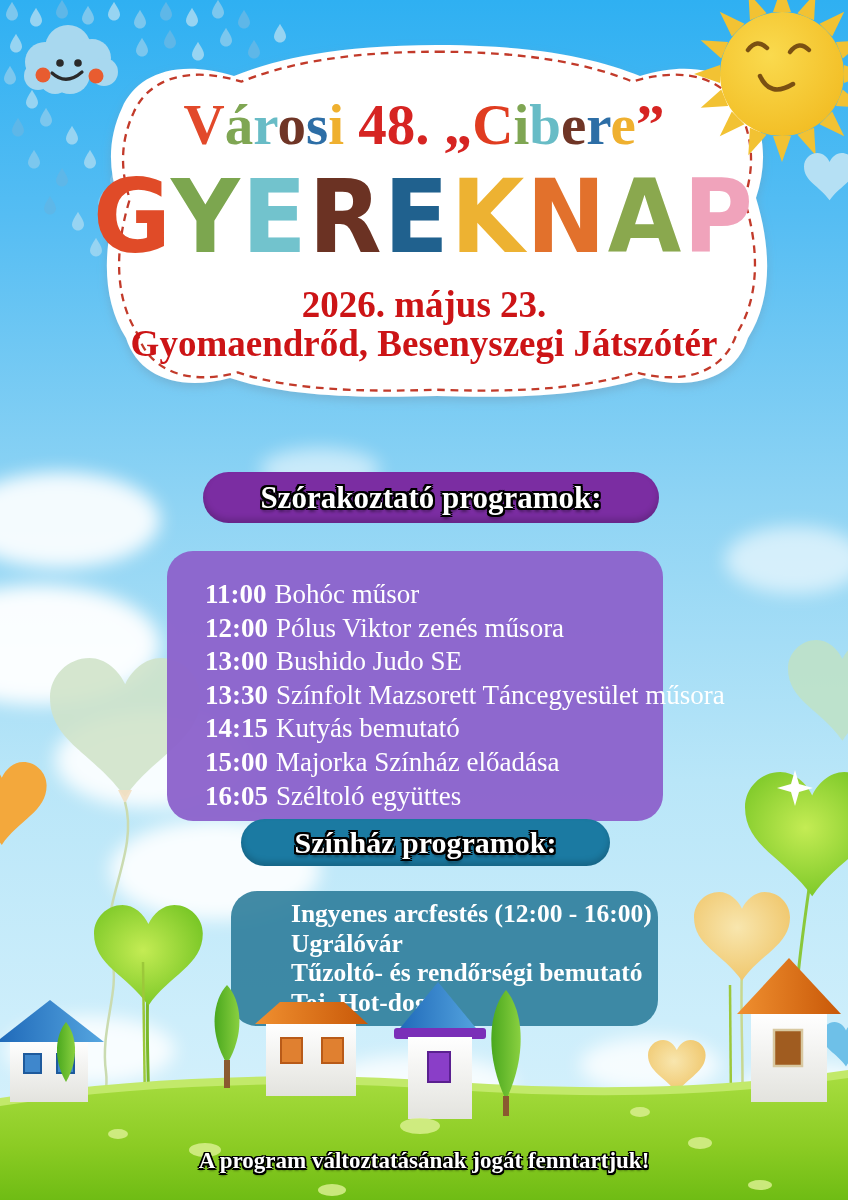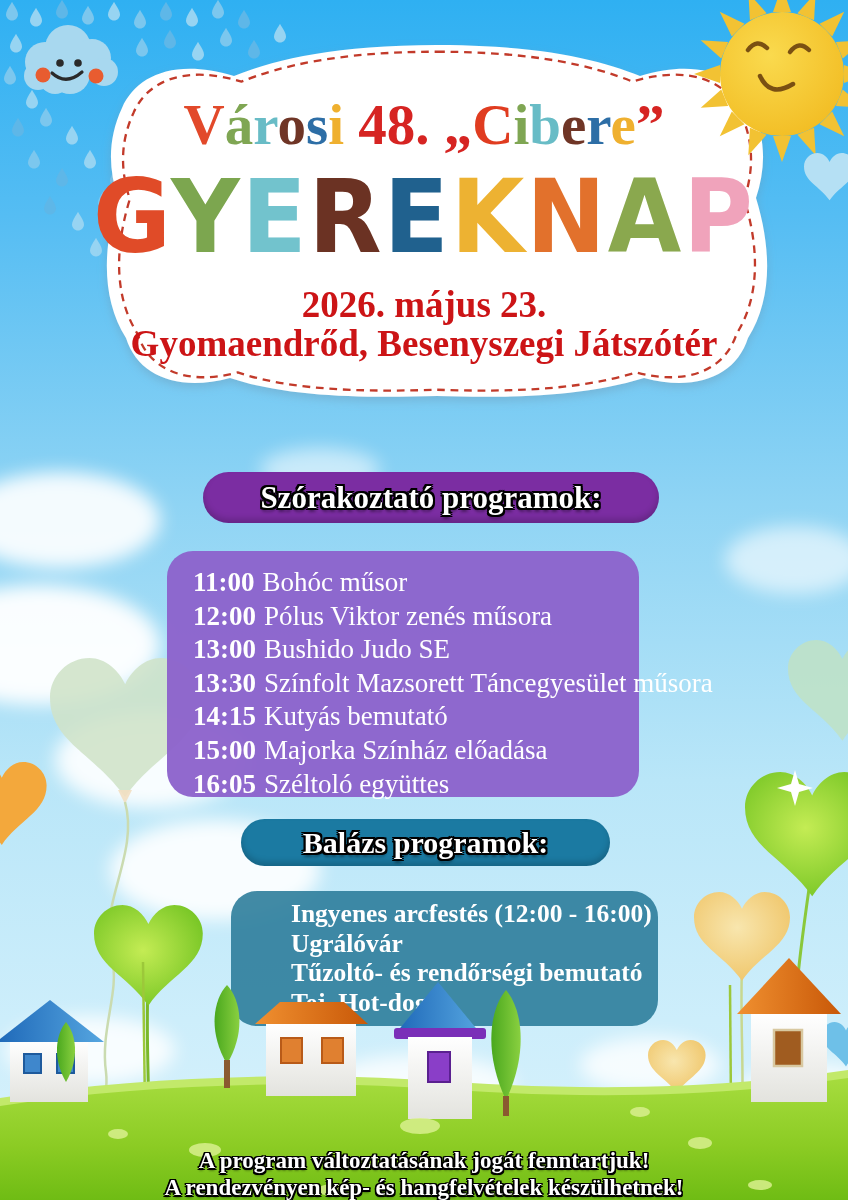--- a/index.html
+++ b/index.html
@@ -22,21 +22,21 @@
   .patron-line{top:416px;font-weight:bold;font-size:29px;color:#fff;}
   .ol2{text-shadow:-2px -2px 0 #000,0 -2px 0 #000,2px -2px 0 #000,-2px 0 0 #000,2px 0 0 #000,-2px 2px 0 #000,0 2px 0 #000,2px 2px 0 #000,0 4px 3px rgba(0,0,0,.4);}
   .ol1{text-shadow:-1.5px -1.5px 0 #000,0 -1.5px 0 #000,1.5px -1.5px 0 #000,-1.5px 0 0 #000,1.5px 0 0 #000,-1.5px 1.5px 0 #000,0 1.5px 0 #000,1.5px 1.5px 0 #000,0 3px 2px rgba(0,0,0,.35);}
   .pill{
     position:absolute;z-index:2;display:flex;align-items:center;justify-content:center;
     color:#fff;font-weight:bold;border-radius:28px;box-shadow:inset 0 -4px 6px rgba(0,0,0,.18);
   }
   .pill-entertainment{left:203px;top:472px;width:456px;height:51px;font-size:31px;background:#7b2da2;}
   .pill-side{left:241px;top:819px;width:369px;height:47px;font-size:30px;background:#1b7aa2;}
   .box{position:absolute;z-index:2;color:#fff;border-radius:26px;}
-  .box-entertainment{left:167px;top:551px;width:464px;height:238px;background:rgba(141,99,204,.96);padding:4px;}
+  .box-entertainment{left:167px;top:551px;width:464px;height:238px;background:rgba(141,99,204,.96);padding:16px;}
   .box-side{left:231px;top:891px;width:388px;height:135px;background:rgba(45,125,155,.9);padding-left:39px;}
   .prog-list{padding:11px 0 0 22px;font-size:27px;line-height:33.6px;white-space:nowrap;}
   .prog-row .t{font-weight:bold;margin-right:8px;}
   .side-list{padding:8px 0 0 21px;font-weight:bold;font-size:25.5px;line-height:29.5px;white-space:nowrap;}
   .footer-line{z-index:4;color:#fff;font-weight:bold;}
   .footer-info{top:1115px;font-size:26px;}
   .footer-2{top:1148px;font-size:23px;}
   .footer-3{top:1175px;font-size:23px;}
   .footer-info .sep{margin:0 8px;}
 </style>
@@ -218,21 +218,21 @@
         <div class="prog-row"><span class="t">12:00</span><span class="n">Pólus Viktor zenés műsora</span></div>
         <div class="prog-row"><span class="t">13:00</span><span class="n">Bushido Judo SE</span></div>
         <div class="prog-row"><span class="t">13:30</span><span class="n">Színfolt Mazsorett Táncegyesület műsora</span></div>
         <div class="prog-row"><span class="t">14:15</span><span class="n">Kutyás bemutató</span></div>
         <div class="prog-row"><span class="t">15:00</span><span class="n">Majorka Színház előadása</span></div>
         <div class="prog-row"><span class="t">16:05</span><span class="n">Széltoló együttes</span></div>
       </div>
   </div>
 
   <div class="pill pill-side">
-    <span class="ol2">Balázs programok:</span>
+    <span class="ol2">Színház programok:</span>
   </div>
 
   <div class="box box-side">
     <div class="side-list" id="side-list">
         <div class="side-row">Ingyenes arcfestés (12:00 - 16:00)</div>
         <div class="side-row">Ugrálóvár</div>
         <div class="side-row">Tűzoltó- és rendőrségi bemutató</div>
         <div class="side-row">Tej, Hot-dog</div>
       </div>
   </div>
@@ -306,15 +306,14 @@
         <ellipse cx="420" cy="1126" rx="20" ry="8"></ellipse>
       <ellipse cx="700" cy="1143" rx="12" ry="6"></ellipse>
         <ellipse cx="118" cy="1134" rx="10" ry="5"></ellipse>
       <ellipse cx="332" cy="1190" rx="14" ry="6"></ellipse>
         <ellipse cx="640" cy="1112" rx="10" ry="5"></ellipse>
       <ellipse cx="760" cy="1185" rx="12" ry="5"></ellipse>
     </g>
   </svg>
 
   <div class="txt footer-line footer-2 ol1">A program változtatásának jogát fenntartjuk!</div>
-  <div class="txt footer-line footer-3 ol1">A rendezvényen kép- és hangfelvételek készülhetnek!</div>
 
 </div>
 
 </body></html>

